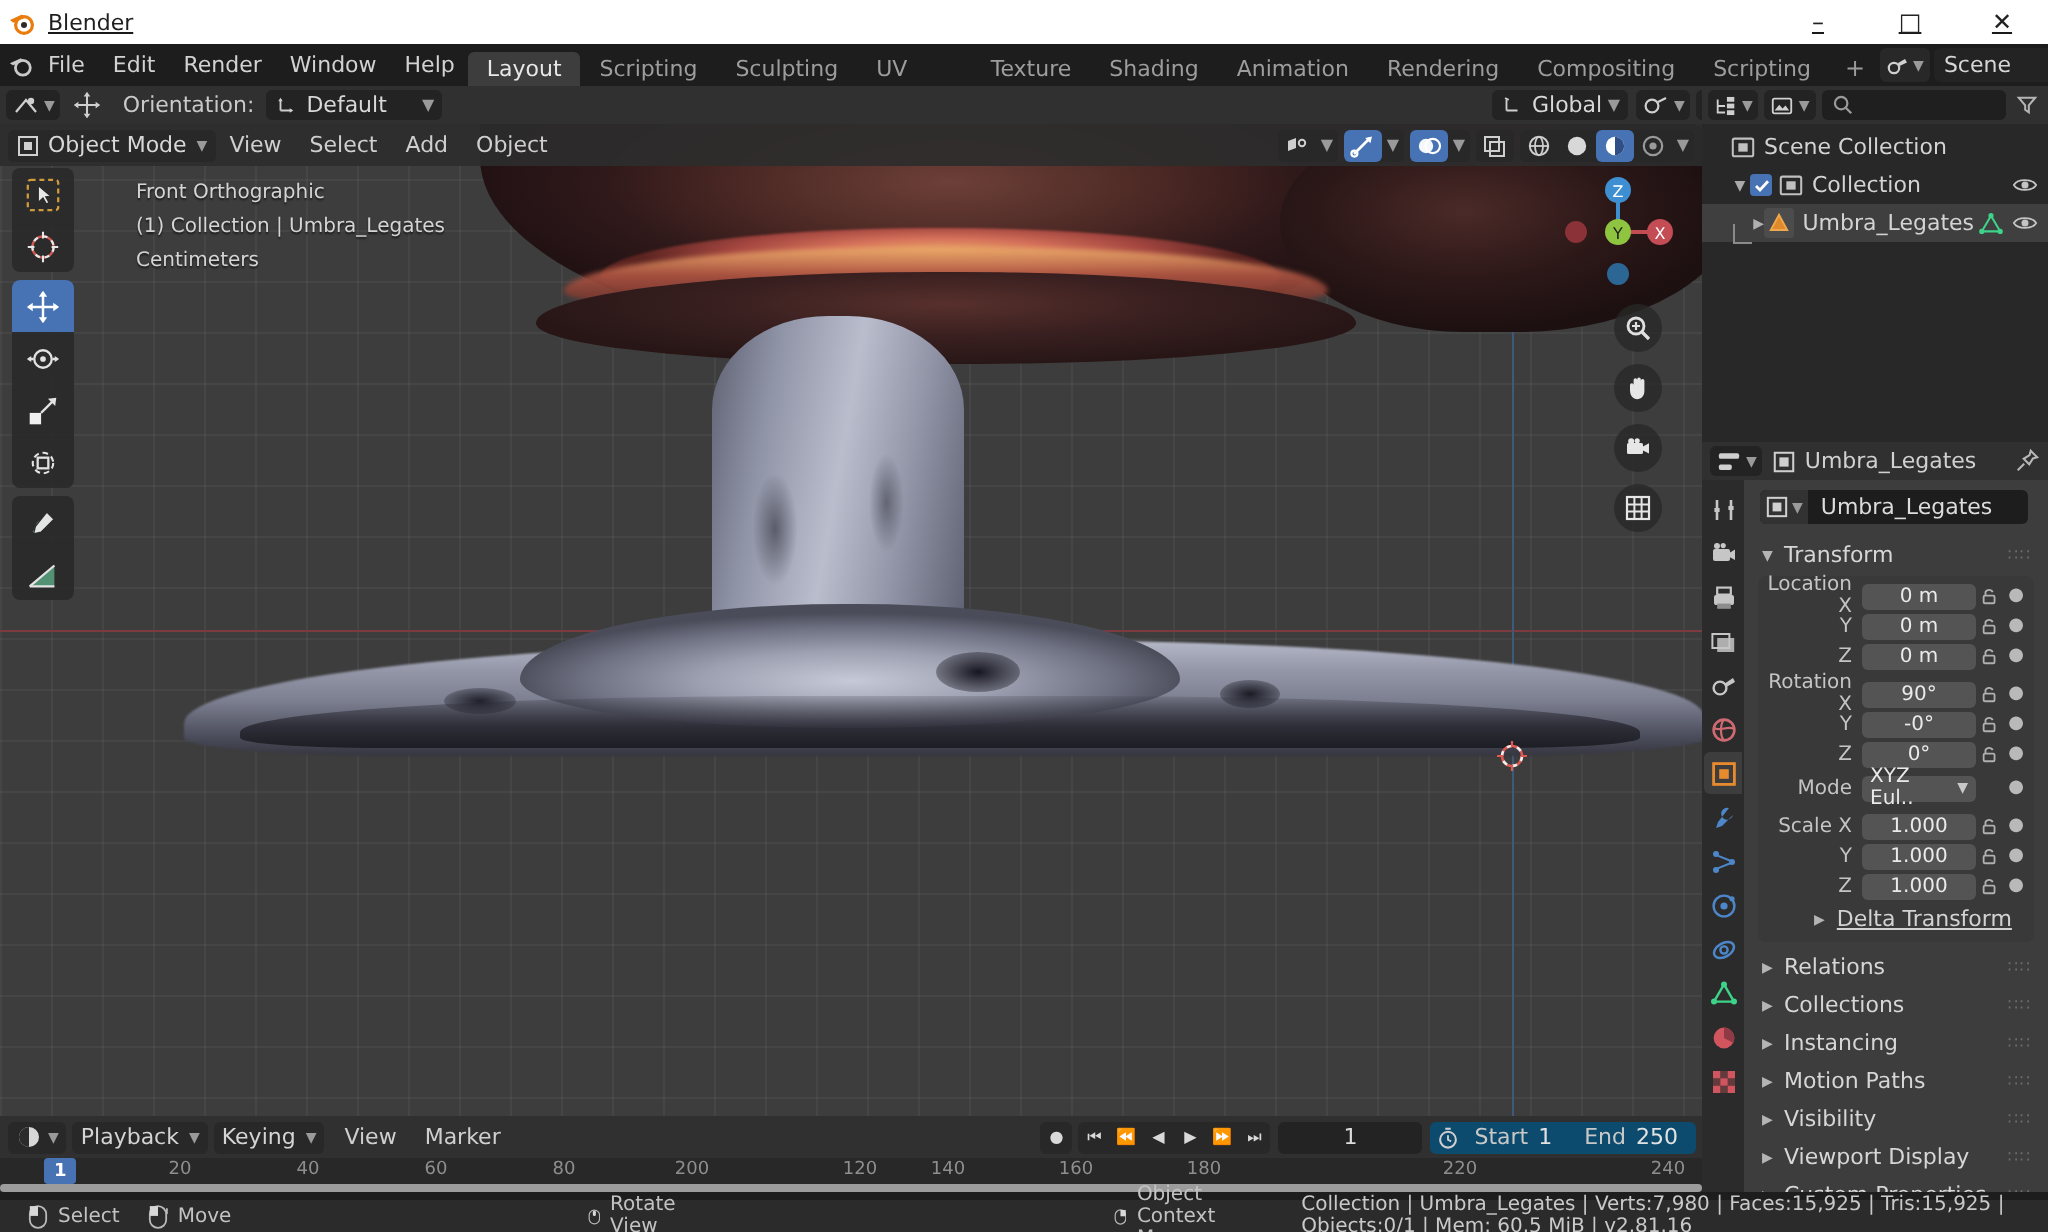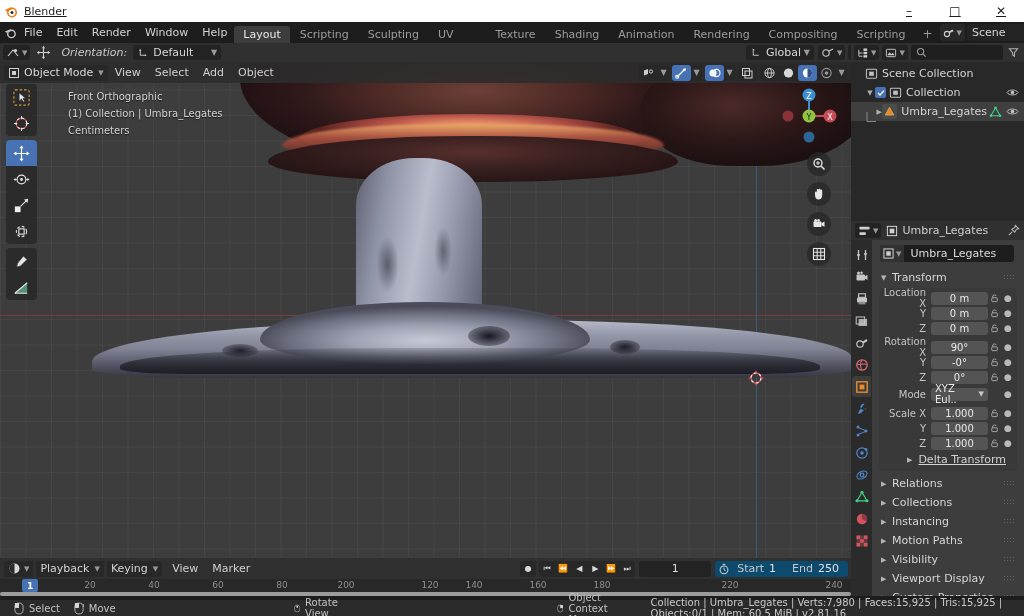--- a/index.html
+++ b/index.html
@@ -50,21 +50,21 @@
     border-radius:3px; padding:0 5px; min-width:120px; color:#d6d6d6; font-size:11px;
   }
 
   
   .toolsettings {
     position:absolute; left:0; top:43px; width:1024px; height:19px;
     background:#303030; display:flex; align-items:center; padding:0 3px;
   }
   .ts-btn { display:flex; align-items:center; background:#232323; height:15px; border-radius:3px; padding:0 3px; margin-right:3px; }
   .ts-icon-plain { display:flex; align-items:center; justify-content:center; width:20px; height:15px; margin-right:4px; }
-  .ts-label { font-size:11px; color:#c9c9c9; margin:0 6px 0 4px;font-style:italic; }
+  .ts-label { font-size:11px; color:#c9c9c9; margin:0 6px 0 4px; }
   .ts-select {
     display:flex; align-items:center; background:#232323; height:15px; border-radius:3px;
     padding:0 4px; min-width:88px; color:#d8d8d8; font-size:11px;
   }
   .ts-select .cv { margin-left:auto; color:#9a9a9a; font-size:8px; }
   .ts-right { margin-left:auto; display:flex; align-items:center; }
   .ts-opt { background:#232323; height:15px; border-radius:3px; padding:0 6px;
             display:flex; align-items:center; color:#d0d0d0; font-size:11px; margin-left:3px; }
 
   

